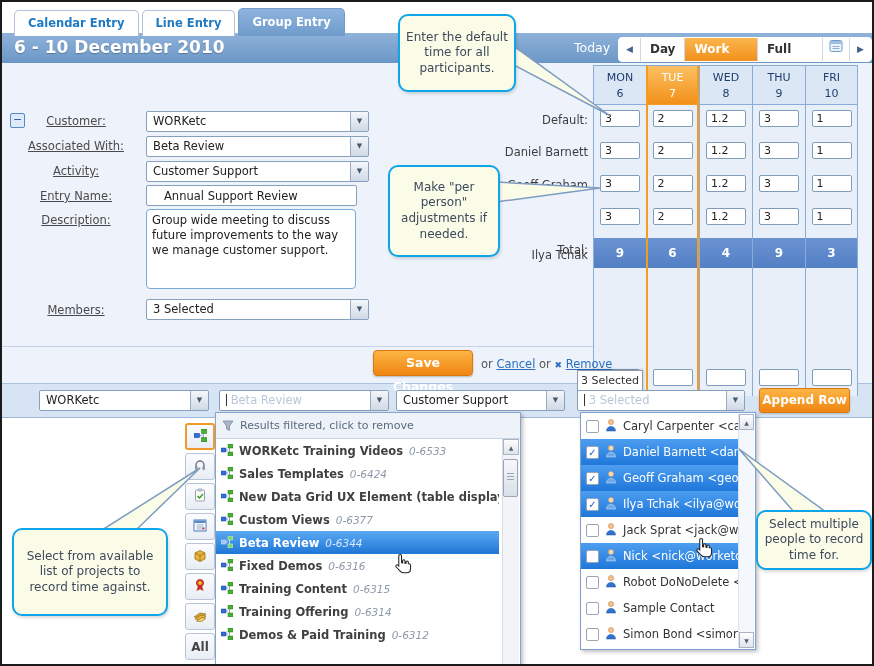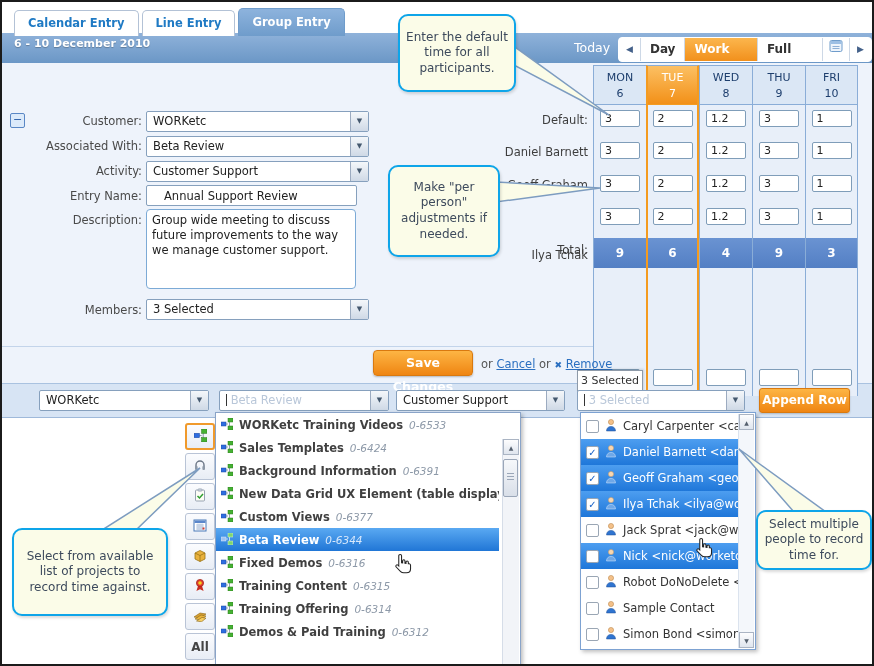--- a/index.html
+++ b/index.html
@@ -5,38 +5,38 @@
   html,body{margin:0;padding:0;background:#fff;}
   .stage{position:relative;width:874px;height:666px;border:2px solid #1b1b1b;box-sizing:border-box;
          background:#fff;font-family:"DejaVu Sans","Liberation Sans",sans-serif;overflow:hidden;}
   
   .tabs{position:absolute;left:12px;top:6px;display:flex;gap:3px;align-items:flex-end;z-index:6;}
   .tab{height:25px;line-height:25px;padding:0 13px;background:#fff;border:1px solid #b3c2d6;border-bottom:none;
        border-radius:5px 5px 0 0;color:#1f7ac4;font-weight:bold;font-size:11.5px;cursor:default;}
   .tab.active{background:linear-gradient(#8db3dd,#6f9ccb);color:#fff;height:27px;line-height:27px;border-color:#6f9ccb;}
   
   .headerbar{position:absolute;left:0;top:31px;width:100%;height:30px;background:linear-gradient(#8fb2da,#6b97c6);z-index:5;}
-  .title{position:absolute;left:12px;top:35px;color:#fff;font-size:11px;font-weight:bold;z-index:7;text-shadow:0 1px 1px rgba(0,0,0,.25);}
+  .title{position:absolute;left:12px;top:35px;color:#fff;font-size:17px;font-weight:bold;z-index:7;text-shadow:0 1px 1px rgba(0,0,0,.25);}
   .today{position:absolute;left:572px;top:38px;color:#fff;font-size:12.5px;z-index:7;}
   .navgrp{position:absolute;left:616px;top:35px;height:23px;display:flex;background:#fff;border:1px solid #fff;
           border-radius:4px;overflow:hidden;font-size:12px;font-weight:bold;color:#333;z-index:7;}
   .navseg{padding:0 9px;line-height:23px;border-right:1px solid #cdd8e6;background:#fff;}
   .navseg:last-child{border-right:none;}
   .navseg.arrow{padding:0 7px;color:#44618a;font-size:9px;}
   .navseg.orange{background:linear-gradient(#fcb64d,#f1901c);color:#fff;}
   .navseg.cal{padding:0 6px;display:flex;align-items:center;}
   
   .panel{position:absolute;left:0;top:61px;width:100%;height:320px;background:#eef3fb;z-index:1;}
   .panelrule{position:absolute;left:0;top:344px;width:592px;height:0;border-top:1px solid #c3d4ea;z-index:2;}
   .toolbarband{position:absolute;left:0;top:381px;width:100%;height:33px;background:#d7e4f4;
                border-top:1px solid #a9c2e0;border-bottom:1px solid #9fb9da;z-index:4;}
   
   .collapse{position:absolute;left:8px;top:111px;width:13px;height:13px;background:#dceafa;border:1px solid #5a87c5;
             border-radius:2px;color:#2a5da8;font-size:11px;line-height:11px;text-align:center;z-index:8;}
-  .flabel{position:absolute;width:132px;text-align:right;font-size:11.5px;color:#4a4a4a;z-index:8;}
+  .flabel{position:absolute;width:132px;text-align:center;font-size:11.5px;color:#4a4a4a;z-index:8;text-decoration:underline;}
   .dd{position:absolute;height:21px;background:#fff;border:1px solid #86a0bd;border-radius:2px;font-size:11.5px;
       line-height:19px;padding-left:6px;color:#222;box-sizing:border-box;z-index:8;}
   .dd .arr{position:absolute;right:0;top:0;width:17px;height:19px;background:linear-gradient(#f4f7fa,#cfd9e6);
            border-left:1px solid #9cabc0;text-align:center;color:#44586e;font-size:7px;line-height:19px;}
   .tinput{position:absolute;height:21px;background:#fff;border:1px solid #86a0bd;border-radius:2px;font-size:11.5px;
           padding:0 17px;color:#222;box-sizing:border-box;font-family:inherit;z-index:8;}
   .tarea{position:absolute;left:144px;top:207px;width:210px;height:80px;background:#fff;border:1px solid #7caad6;
          border-radius:4px;font-size:11.5px;line-height:1.3;padding:3px 5px;color:#222;box-sizing:border-box;
          font-family:inherit;resize:none;z-index:8;}
   .caret{display:inline-block;width:1px;height:12px;background:#333;vertical-align:-2px;}
@@ -263,49 +263,45 @@
   </div>
   <div class="seltag">3 Selected</div>
   <div class="dd" style="left:575px;top:388px;width:168px;z-index:22;">
     <span class="caret"></span>
     <span class="ghost">3 Selected</span>
     <span class="arr">▼</span>
   </div>
   <div class="appendbtn">Append Row</div>
 
   <div class="projpop">
+    <div class="projhead">
+      <svg width="12" height="12" viewBox="0 0 12 12">
+          <path d="M1 1h10L7.5 6v4.5L4.5 9V6z" fill="#aab6c6" stroke="#7d8a9c" stroke-width=".8"></path>
+        </svg>
+      <span>Results filtered, click to remove</span>
+    </div>
     <div class="pitem">
       <span class="icn"><svg width="12" height="12" viewBox="0 0 12 12">
             <path d="M5 6h2M8.5 2v8M8.5 2H8M8.5 10H8" stroke="#8899aa" fill="none" stroke-width=".9"></path>
             <rect x="0" y="4" width="5" height="4" fill="#2e6de0" stroke="#1b4aa0" stroke-width=".5"></rect>
             <rect x="7" y="0" width="5" height="4" fill="#45b133" stroke="#2d7a1f" stroke-width=".5"></rect>
             <rect x="7" y="8" width="5" height="4" fill="#45b133" stroke="#2d7a1f" stroke-width=".5"></rect>
           </svg></span>
       <span class="pname">WORKetc Training Videos</span>
       <span class="pid">0-6533</span>
     </div>
     <div class="pitem">
       <span class="icn"><svg width="12" height="12" viewBox="0 0 12 12">
             <path d="M5 6h2M8.5 2v8" stroke="#8899aa" fill="none" stroke-width=".9"></path>
             <rect x="0" y="4" width="5" height="4" fill="#2e6de0" stroke="#1b4aa0" stroke-width=".5"></rect>
             <rect x="7" y="0" width="5" height="4" fill="#45b133" stroke="#2d7a1f" stroke-width=".5"></rect>
             <rect x="7" y="8" width="5" height="4" fill="#45b133" stroke="#2d7a1f" stroke-width=".5"></rect>
           </svg></span>
       <span class="pname">Sales Templates</span>
       <span class="pid">0-6424</span>
-    </div>
-    <div class="pitem">
-      <span class="icn"><svg width="12" height="12" viewBox="0 0 12 12">
-            <path d="M5 6h2M8.5 2v8" stroke="#8899aa" fill="none" stroke-width=".9"></path>
-            <rect x="0" y="4" width="5" height="4" fill="#2e6de0" stroke="#1b4aa0" stroke-width=".5"></rect>
-            <rect x="7" y="0" width="5" height="4" fill="#45b133" stroke="#2d7a1f" stroke-width=".5"></rect>
-            <rect x="7" y="8" width="5" height="4" fill="#45b133" stroke="#2d7a1f" stroke-width=".5"></rect>
-          </svg></span>
-      <span class="pname">Background Information</span>
-      <span class="pid">0-6391</span>
     </div>
     <div class="pitem">
       <span class="icn"><svg width="12" height="12" viewBox="0 0 12 12">
             <path d="M5 6h2M8.5 2v8" stroke="#8899aa" fill="none" stroke-width=".9"></path>
             <rect x="0" y="4" width="5" height="4" fill="#2e6de0" stroke="#1b4aa0" stroke-width=".5"></rect>
             <rect x="7" y="0" width="5" height="4" fill="#45b133" stroke="#2d7a1f" stroke-width=".5"></rect>
             <rect x="7" y="8" width="5" height="4" fill="#45b133" stroke="#2d7a1f" stroke-width=".5"></rect>
           </svg></span>
       <span class="pname">New Data Grid UX Element (table display)</span>
 

